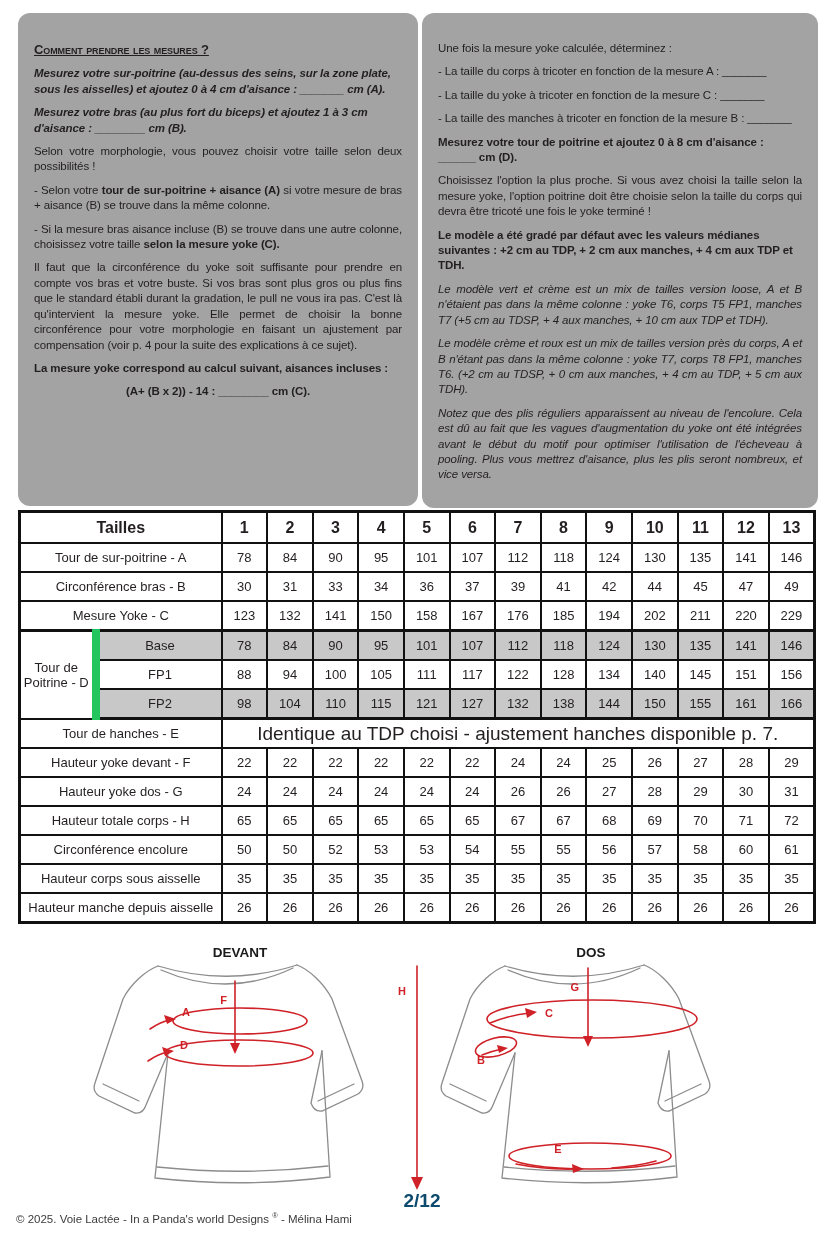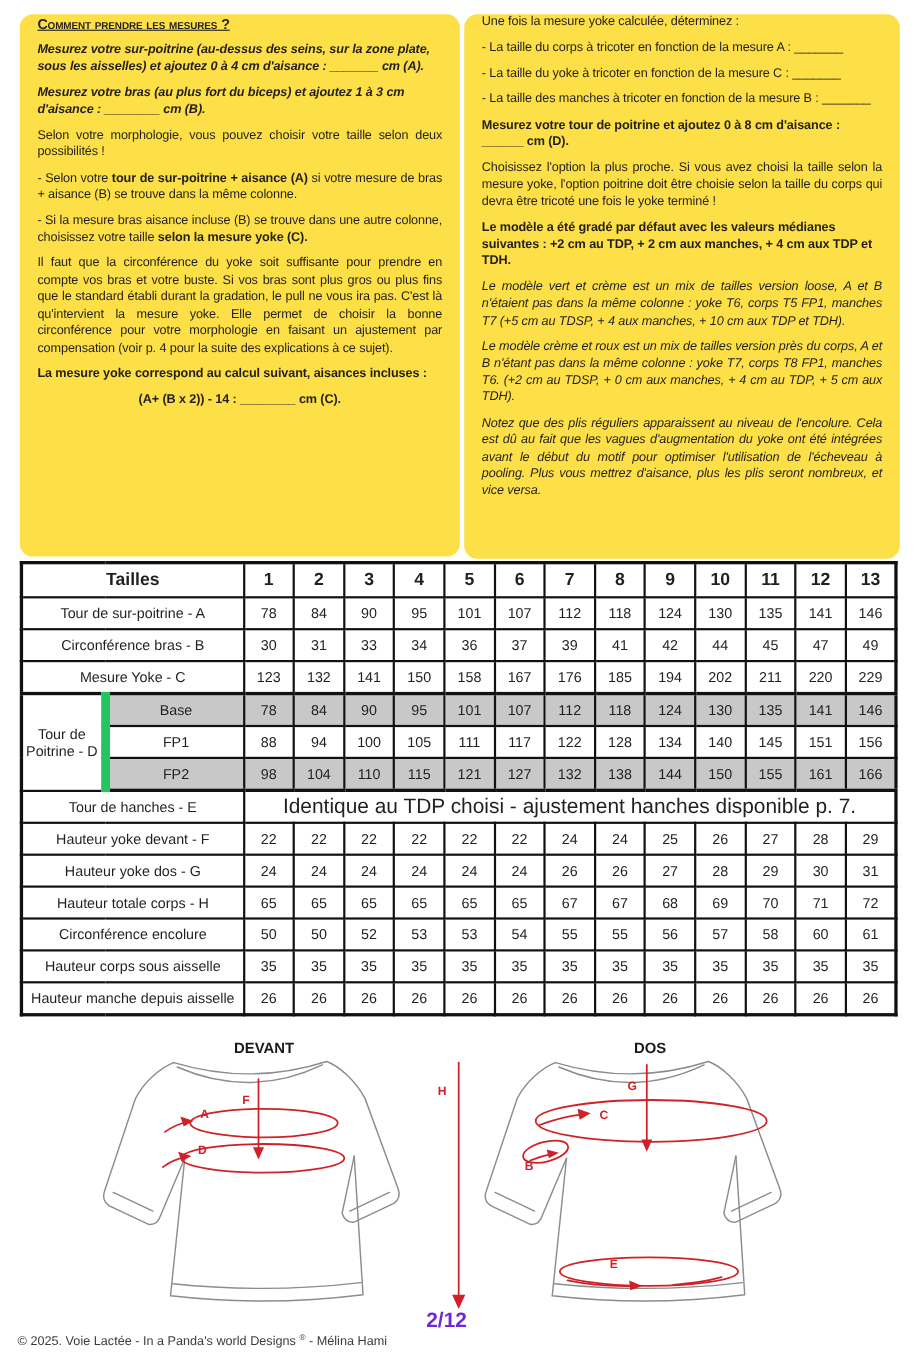--- a/index.html
+++ b/index.html
@@ -1,22 +1,22 @@
 <!DOCTYPE html>
 <html><head>
 <meta charset="utf-8">
 <style>
   html,body{margin:0;padding:0;}
   body{
     width:836px;height:1235px;position:relative;background:#ffffff;
     font-family:"Liberation Sans", sans-serif;color:#231f20;overflow:hidden;
   }
   .panel{
-    position:absolute;background:#fde047;border-radius:12px;
-    padding:0 16px;box-sizing:border-box;
+    position:absolute;background:#a3a3a3;border-radius:12px;
+    padding:28px 16px;box-sizing:border-box;
     font-size:11.5px;line-height:1.34;overflow:hidden;
   }
   .panel-left{left:18px;top:13px;width:400px;height:493px;}
   .panel-right{left:422px;top:13px;width:396px;height:495px;}
   .panel p{margin:0 0 8px 0;text-align:justify;letter-spacing:-0.1px;}
   .panel p.n{font-weight:normal;}
   .panel p.b{font-weight:bold;text-align:left;}
   .panel p.bi{font-weight:bold;font-style:italic;text-align:left;}
   .panel p.i{font-style:italic;}
   .panel p.center{text-align:center;}
@@ -42,22 +42,22 @@
   .size-table .bold{font-weight:normal;}
   .size-table td.group-label{font-size:13px;border-right:8px solid #22c55e;}
   .size-table td.span-cell{font-size:19px;}
   svg.diagrams{position:absolute;left:0;top:943px;}
   .sweater-line{fill:none;stroke:#8c8c8c;stroke-width:1.3;stroke-linecap:round;}
   .red-line{fill:none;stroke:#cf2127;stroke-width:1.6;stroke-linecap:round;}
   .red-fill{fill:#cf2127;stroke:none;}
   .red-label{fill:#cf2127;font-weight:bold;font-size:11px;font-family:"Liberation Sans",sans-serif;}
   .diagram-title{fill:#1a1a1a;font-weight:bold;font-size:13.5px;font-family:"Liberation Sans",sans-serif;}
   .page-number{
-    position:absolute;left:364px;top:1190px;width:84px;text-align:center;
-    font-size:19px;font-weight:bold;color:#6d28d9;
+    position:absolute;left:380px;top:1190px;width:84px;text-align:center;
+    font-size:19px;font-weight:bold;color:#0c4a6e;
   }
   .footer{
     position:absolute;left:16px;top:1211px;font-size:11.5px;color:#3c3c3c;
   }
   .footer sup{font-size:7.5px;}
 </style>
 </head>
 <body>
 
 <div class="panel panel-left">

